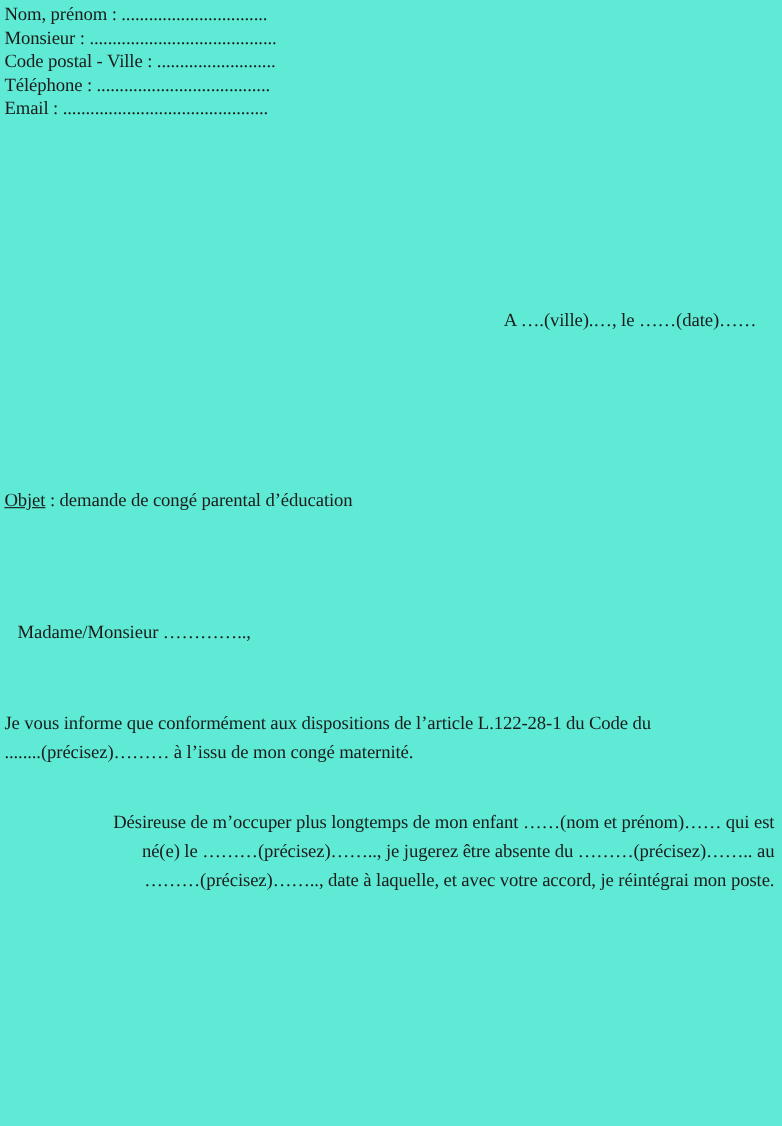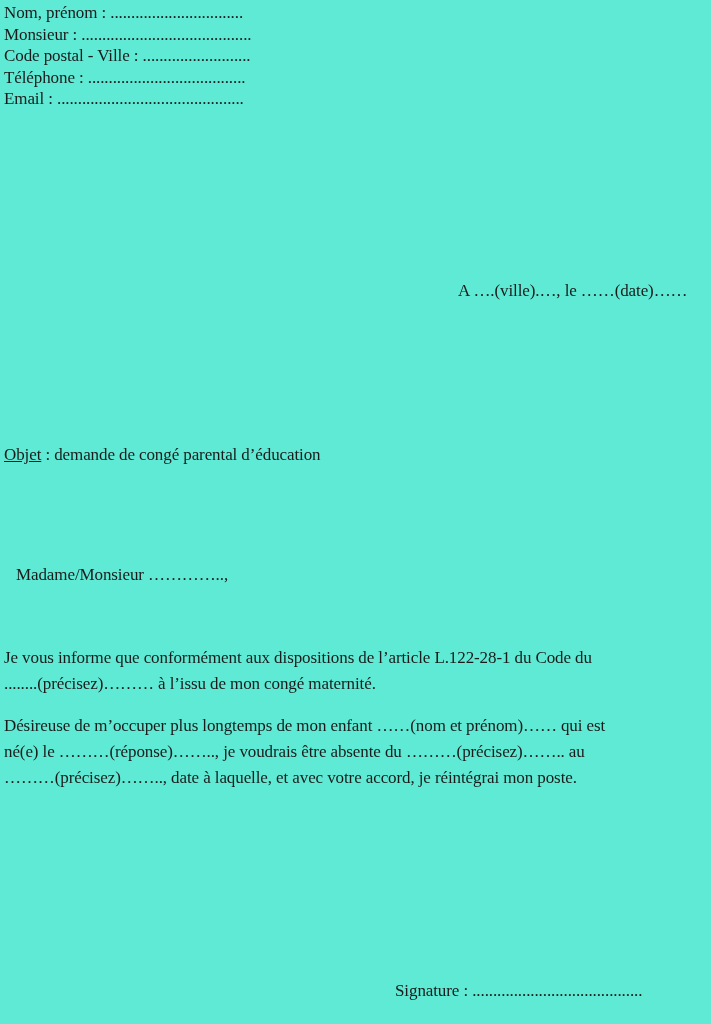--- a/index.html
+++ b/index.html
@@ -24,39 +24,38 @@
     white-space: pre-wrap;
   }
   .tight { line-height: 21.5px; }   
   .body  { line-height: 26px; }     
   .sender     { top: 2px;   left: 4px; }
   .recipient  { top: 192px; left: 458px; }
   .dateline   { top: 280px; left: 458px; }
   .subject    { top: 430px; left: 4px; line-height: 26px; margin-top: 12px; }
   .salutation { top: 562px; left: 4px; line-height: 26px; margin-left: 12px; }
   .p1         { top: 645px; left: 4px; width: 700px; }
-  .p2         { top: 713px; left: 4px; width: 700px; }
+  .p2         { top: 735px; left: 4px; width: 700px; text-align: right; }
   .p3         { top: 821px; left: 4px; width: 700px; }
   .signature  { top: 978px; left: 395px; line-height: 26px; }
   .u { text-decoration: underline; }
 </style>
 </head>
 <body>
 
 <div class="page">
 
   <div class="block sender tight"><div>Nom, prénom : ................................</div><div>Monsieur : .........................................</div><div>Code postal - Ville : ..........................</div><div>Téléphone : ......................................</div><div>Email : .............................................</div></div>
 
 
   <div class="block dateline tight">A ….(ville).…, le ……(date)……</div>
 
   <div class="block subject"><span class="u">Objet</span><span> : demande de congé parental d’éducation</span></div>
 
   <div class="block salutation">Madame/Monsieur …………..,</div>
 
   <div class="block body p1"><div>Je vous informe que conformément aux dispositions de l’article L.122-28-1 du Code du</div><div>........(précisez)……… à l’issu de mon congé maternité.</div></div>
 
-  <div class="block body p2"><div>Désireuse de m’occuper plus longtemps de mon enfant ……(nom et prénom)…… qui est</div><div>né(e) le ………(réponse)…….., je voudrais être absente du ………(précisez)…….. au</div><div>………(précisez)…….., date à laquelle, et avec votre accord, je réintégrai mon poste.</div></div>
+  <div class="block body p2"><div>Désireuse de m’occuper plus longtemps de mon enfant ……(nom et prénom)…… qui est</div><div>né(e) le ………(précisez)…….., je jugerez être absente du ………(précisez)…….. au</div><div>………(précisez)…….., date à laquelle, et avec votre accord, je réintégrai mon poste.</div></div>
 
 
-  <div class="block signature">Signature : .........................................</div>
 
 </div>
 
 </body></html>

